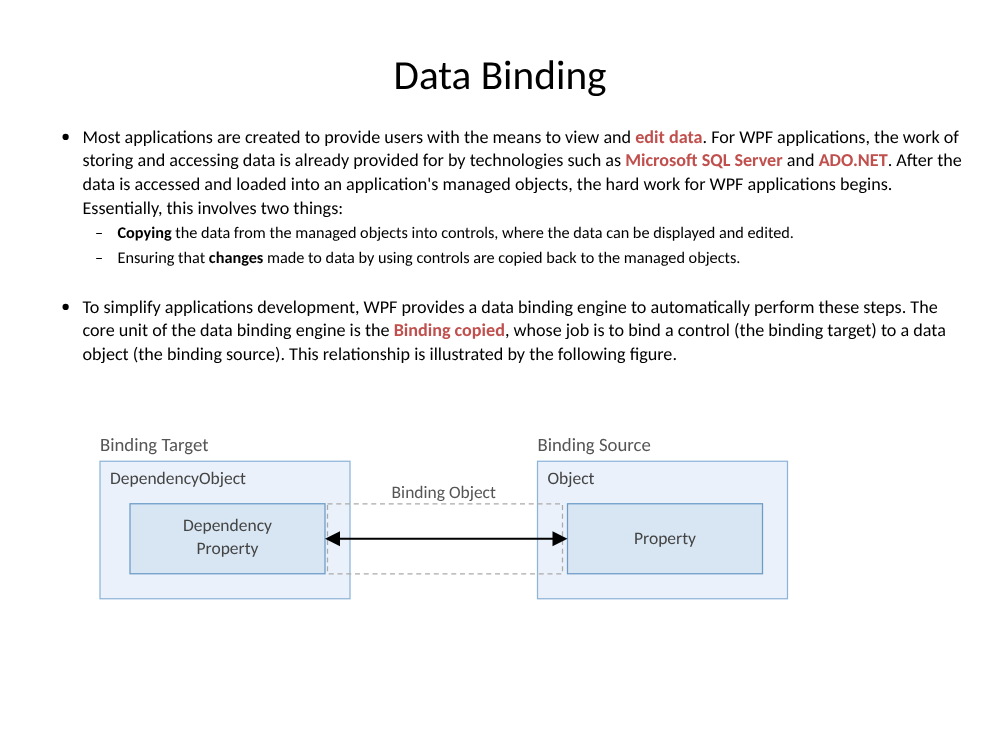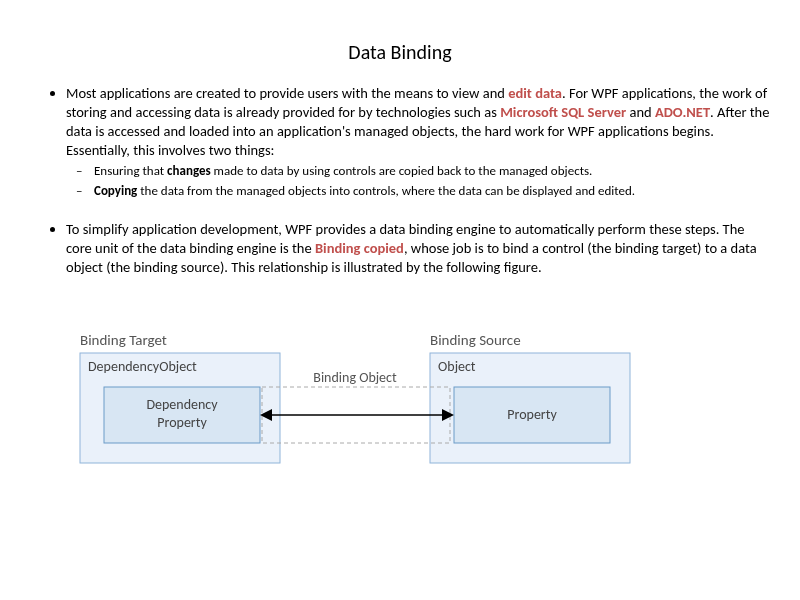--- a/index.html
+++ b/index.html
@@ -7,21 +7,21 @@
     padding: 40px 30px;
     font-family: Calibri, Arial, sans-serif;
     width: 800px;
     height: 600px;
     box-sizing: border-box;
     color: #000;
     background: #fff;
   }
   .title {
     text-align: center;
-    font-size: 20px;
+    font-size: 33px;
     font-weight: 400;
     margin: 0 0 4px 0;
   }
   ul.main {
     margin: 0 0 20px 0;
     padding-left: 36px;
     font-size: 14.5px;
     line-height: 1.3;
   }
   ul.main > li {
@@ -53,26 +53,26 @@
 </style>
 </head>
 <body>
 
 <h1 class="title">Data Binding</h1>
 
 <ul class="main">
   <li>
     <span>Most applications are created to provide users with the means to view and </span><span class="red">edit data</span><span>. For WPF applications, the work of storing and accessing data is already provided for by technologies such as </span><span class="red">Microsoft SQL Server</span><span> and </span><span class="red">ADO.NET</span><span>. After the data is accessed and loaded into an application's managed objects, the hard work for WPF applications begins. Essentially, this involves two things:</span>
     <ul class="sub">
+      <li><span class="bold">Copying</span><span> the data from the managed objects into controls, where the data can be displayed and edited.</span></li>
       <li><span>Ensuring that </span><span class="bold">changes</span><span> made to data by using controls are copied back to the managed objects.</span></li>
-      <li><span class="bold">Copying</span><span> the data from the managed objects into controls, where the data can be displayed and edited.</span></li>
     </ul>
   </li>
   <li>
-    <span>To simplify application development, WPF provides a data binding engine to automatically perform these steps. The core unit of the data binding engine is the </span><span class="red">Binding copied</span><span>, whose job is to bind a control (the binding target) to a data object (the binding source). This relationship is illustrated by the following figure.</span>
+    <span>To simplify applications development, WPF provides a data binding engine to automatically perform these steps. The core unit of the data binding engine is the </span><span class="red">Binding copied</span><span>, whose job is to bind a control (the binding target) to a data object (the binding source). This relationship is illustrated by the following figure.</span>
   </li>
 </ul>
 
 <div class="diagram">
 <svg width="620" height="160" viewBox="0 0 620 160">
 
   <text x="50" y="18" font-family="Calibri" font-size="15" fill="#555">Binding Target</text>
   <rect x="50" y="26" width="200" height="110" fill="#eaf1fa" stroke="#8fb4d9" stroke-width="1"></rect>
   <text x="58" y="44" font-family="Calibri" font-size="14" fill="#444">DependencyObject</text>
   <rect x="74" y="60" width="156" height="56" fill="#d8e6f3" stroke="#6b9bc7" stroke-width="1"></rect>

